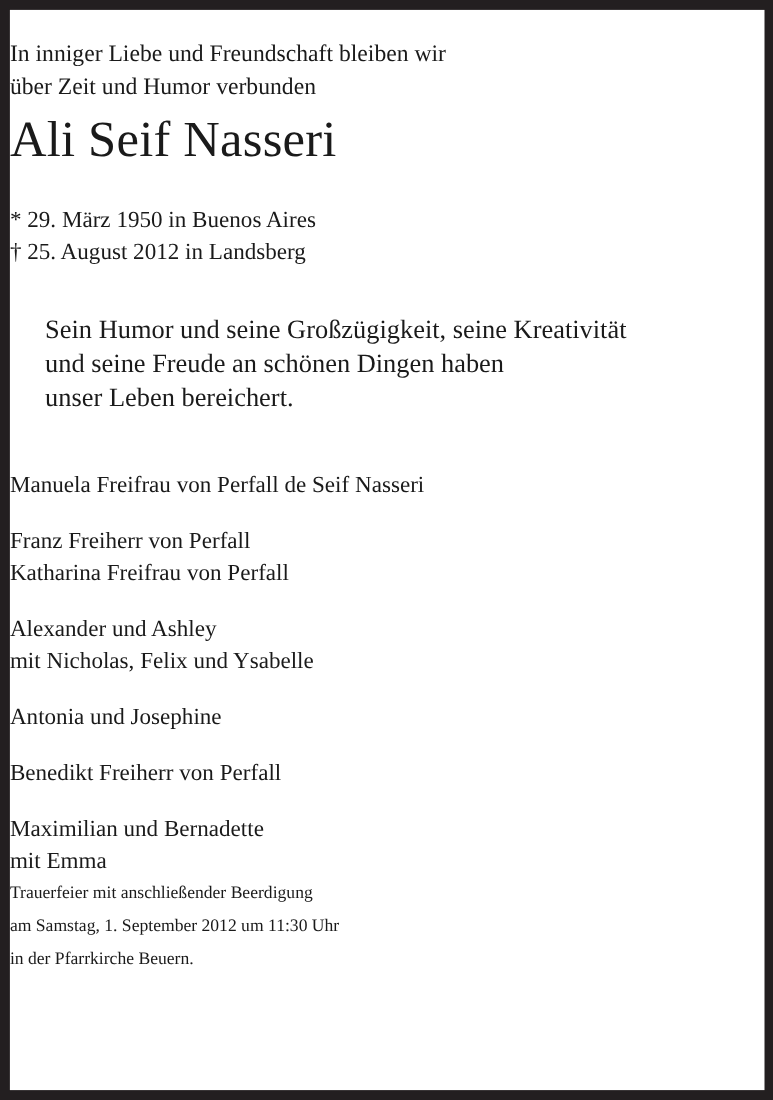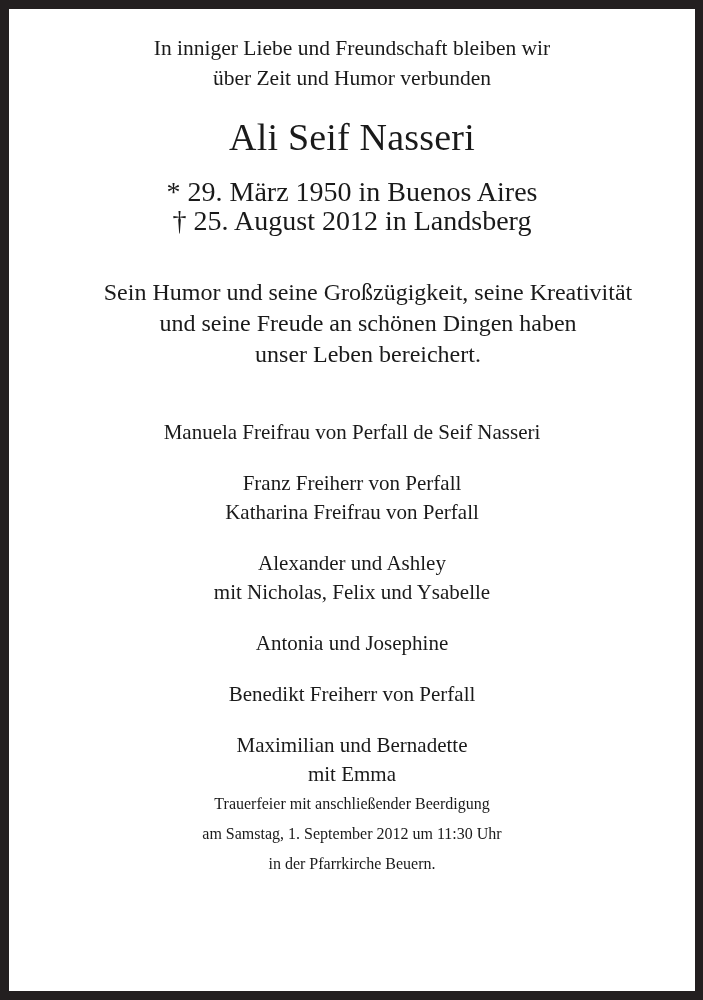--- a/index.html
+++ b/index.html
@@ -21,42 +21,42 @@
     background: #231f20;
     padding: 9px 8px 9px 9px;
   }
 
   #sheet {
     box-sizing: border-box;
     width: 100%;
     height: 100%;
     background: #ffffff;
     color: #1a1a1a;
-    text-align: center;
+    text-align: left;
     padding-top: 24px;
     font-family: Liberation Serif, serif;
     -webkit-font-smoothing: antialiased;
   }
 
   .blk { margin: 0; padding: 0; }
   .line { margin: 0; padding: 0; white-space: pre; }
 
   
   .intro { font-size: 21.5px; line-height: 30px; }
 
   
   .name {
-    font-size: 38px;
+    font-size: 46px;
     line-height: 44px;
-    margin-top: 22px;
+    margin-top: 12px;
     letter-spacing: 0.2px;
   }
 
   
-  .dates { font-size: 28px; line-height: 29px; margin-top: 18px; }
+  .dates { font-size: 21px; line-height: 29px; margin-top: 36px; }
 
   
   .tribute { font-size: 24px; line-height: 31px; margin-top: 42px; margin-left: 32px; }
 
   
   .group { font-size: 21px; line-height: 29px; }
   .group.g-first { margin-top: 48px; }
   .group.g-next  { margin-top: 22px; }
 
   

